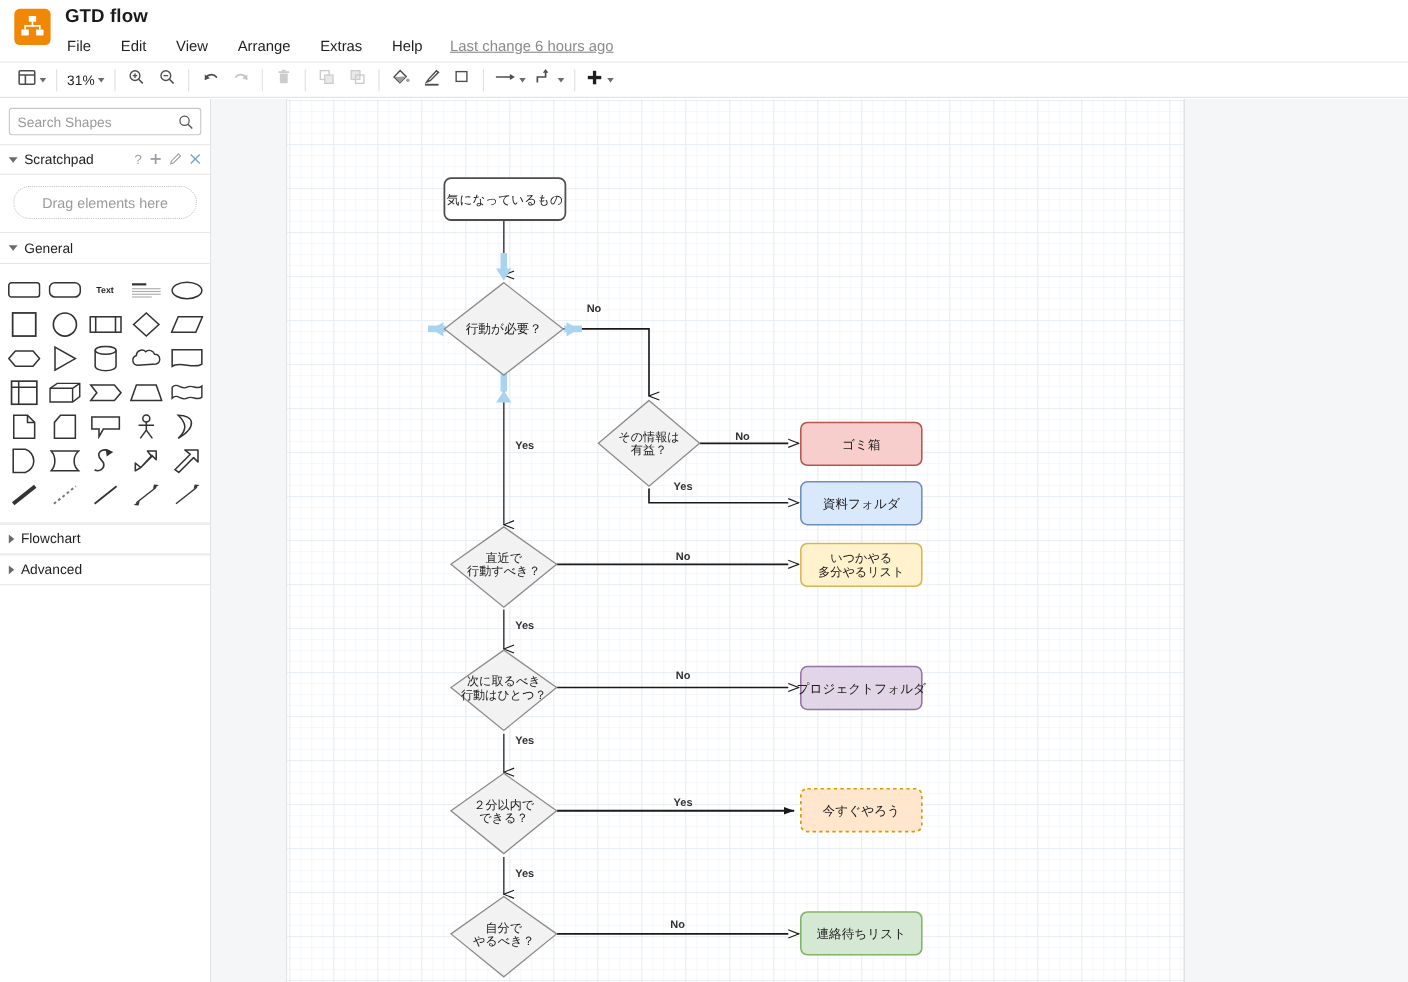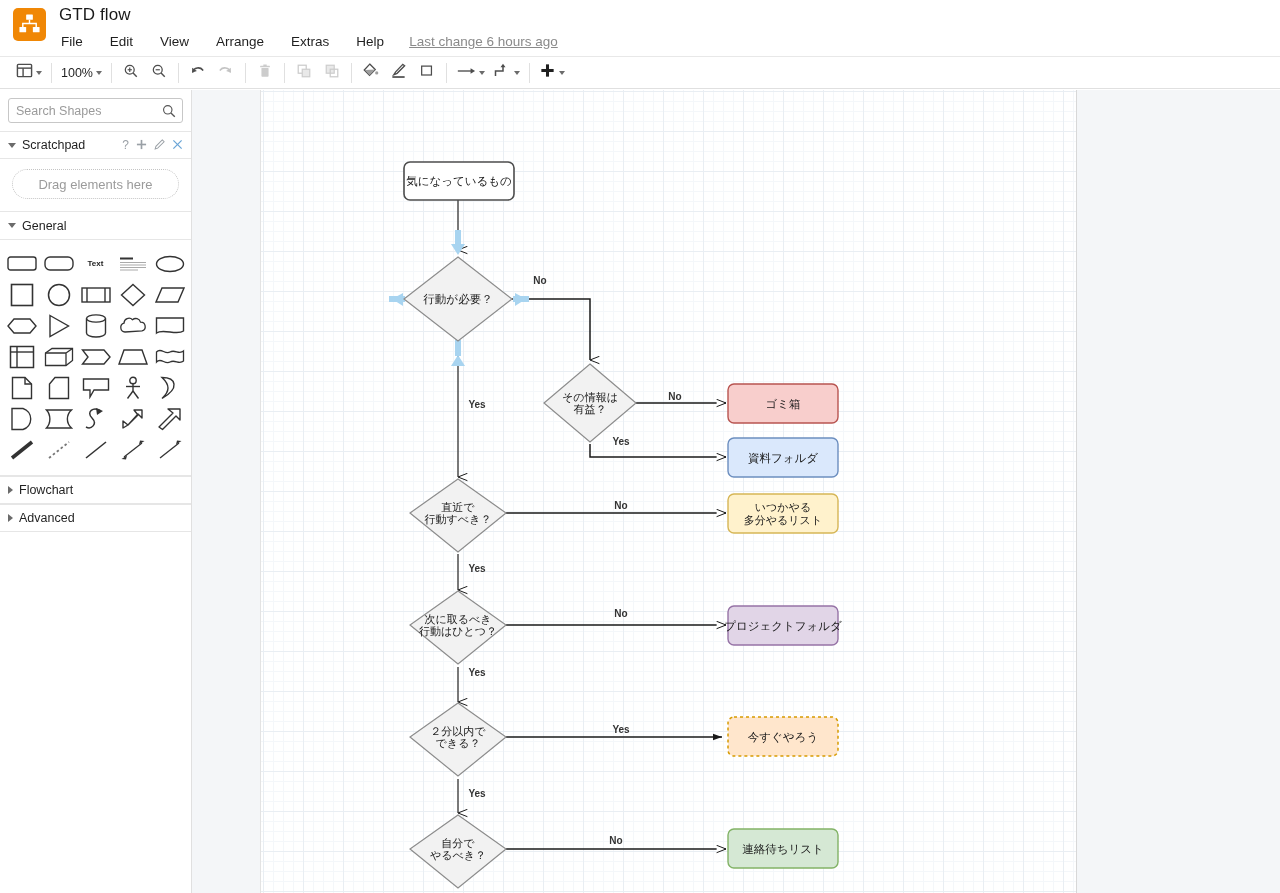--- a/index.html
+++ b/index.html
@@ -21,21 +21,21 @@
     position: absolute; left:0; top:0; width:1280px; height:56px;
     background:#ffffff;
   }
   #app-logo {
     position:absolute; left:13px; top:8px; width:33px; height:33px;
     background:#f08705; border-radius:5px;
   }
   #app-logo svg { position:absolute; left:5px; top:5px; }
   #doc-title {
     position:absolute; left:59px; top:5px;
-    font-size:17px; color:#1a1a1a; font-weight:400; letter-spacing:.1px;
+    font-size:17px; color:#1a1a1a; font-weight:700; letter-spacing:.1px;
   }
   #menubar { position:absolute; left:59px; top:31px; height:20px; display:flex; align-items:center; }
   .menu-item {
     font-size:13.5px; color:#1f1f1f; margin-right:23px; cursor:default;
     padding:1px 2px; border-radius:2px; white-space:nowrap;
   }
   #last-change {
     font-size:13.5px; color:#8a8a8a; text-decoration:underline; cursor:pointer;
     white-space:nowrap;
   }
@@ -173,21 +173,21 @@
           <line x1="1.5" y1="6.5" x2="16.5" y2="6.5" stroke="#4d4d4d" stroke-width="1.5"></line>
           <line x1="7.5" y1="6.5" x2="7.5" y2="15.5" stroke="#4d4d4d" stroke-width="1.5"></line>
         </svg>
       </span>
       <span class="caret"></span>
     </div>
 
     <div class="tb-sep"></div>
 
     <div class="tb-combo">
-      <span id="zoom-label">100%</span>
+      <span id="zoom-label">31%</span>
       <span class="caret"></span>
     </div>
 
     <div class="tb-sep"></div>
 
     <div class="tb-btn">
       <span>
         <svg width="16" height="16" viewBox="0 0 18 18">
           <circle cx="7.6" cy="7.6" r="5" fill="none" stroke="#4d4d4d" stroke-width="1.4"></circle>
           <line x1="11.3" y1="11.3" x2="15.5" y2="15.5" stroke="#4d4d4d" stroke-width="1.6"></line>

